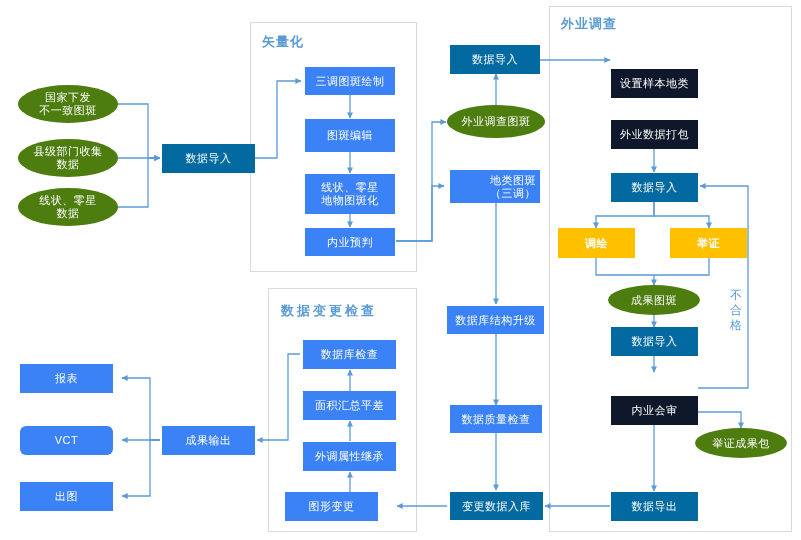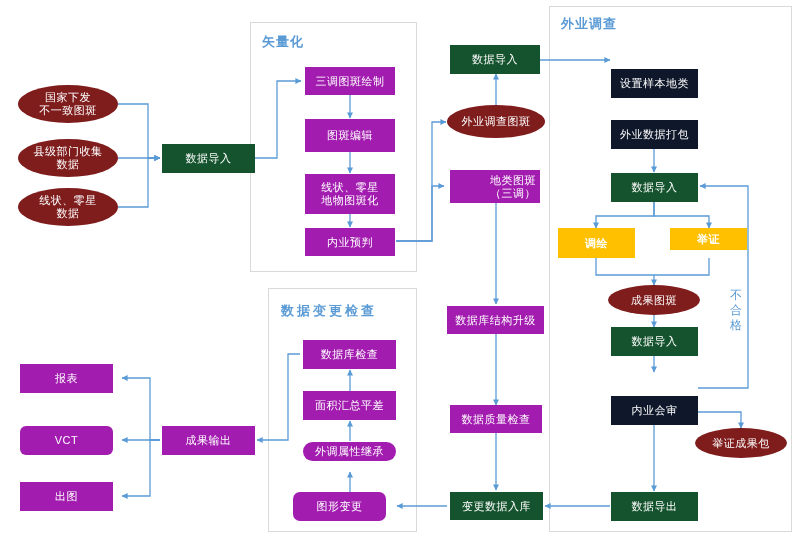--- a/index.html
+++ b/index.html
@@ -42,27 +42,27 @@
     align-items: center;
     justify-content: center;
     text-align: center;
     color: #ffffff;
     font-size: 11px;
     line-height: 13px;
     letter-spacing: 0.5px;
     white-space: pre-line;
   }
   .rect { border-radius: 0; }
-  .blue   { background: #a21caf; }
-  .green  { background: #14532d; }
+  .blue   { background: #3b82f6; }
+  .green  { background: #0369a1; }
   .orange { background: #0f172a; margin-top: 24px; }
   .yellow { background: #FFC000; font-weight: bold; }
   .ellipse {
     border-radius: 50%;
-    background: #7f1d1d;
+    background: #4d7c0f;
   }
   .vlabel {
     position: absolute;
     color: #5B9BD5;
     font-size: 12px;
     line-height: 15px;
     width: 14px;
     text-align: center;
     white-space: pre-line;
   }
@@ -164,32 +164,32 @@
   <div class="node rect blue" style="left:450px; top:170px; width:90px; height:33px;padding-left:36px;">地类图斑
 （三调）</div>
   <div class="node rect blue" style="left:447px; top:306px; width:97px; height:28px;">数据库结构升级</div>
   <div class="node rect blue" style="left:450px; top:405px; width:92px; height:28px;">数据质量检查</div>
   <div class="node rect green" style="left:450px; top:492px; width:93px; height:28px;">变更数据入库</div>
 
   <div class="node rect orange" style="left:611px; top:45px; width:87px; height:29px;">设置样本地类</div>
   <div class="node rect orange" style="left:611px; top:96px; width:87px; height:29px;">外业数据打包</div>
   <div class="node rect green" style="left:611px; top:173px; width:87px; height:29px;">数据导入</div>
   <div class="node rect yellow" style="left:558px; top:228px; width:77px; height:30px;">调绘</div>
-  <div class="node rect yellow" style="left:670px; top:228px; width:77px; height:22px;">举证</div>
+  <div class="node rect yellow" style="left:670px; top:228px; width:77px; height:30px;">举证</div>
   <div class="node ellipse" style="left:608px; top:285px; width:92px; height:30px;">成果图斑</div>
   <div class="node rect green" style="left:611px; top:327px; width:87px; height:29px;">数据导入</div>
   <div class="node rect orange" style="left:611px; top:372px; width:87px; height:29px;">内业会审</div>
   <div class="node ellipse" style="left:695px; top:428px; width:92px; height:30px;">举证成果包</div>
   <div class="node rect green" style="left:611px; top:492px; width:87px; height:29px;">数据导出</div>
 
   <div class="vlabel" style="left:729px; top:288px;">不合格</div>
 
   <div class="node rect blue" style="left:303px; top:340px; width:93px; height:29px;">数据库检查</div>
   <div class="node rect blue" style="left:303px; top:391px; width:93px; height:29px;">面积汇总平差</div>
-  <div class="node rect blue" style="left:303px; top:442px; width:93px; height:19px;border-radius:14px;">外调属性继承</div>
-  <div class="node rect blue" style="left:293px; top:492px; width:93px; height:29px;border-radius:7px;">图形变更</div>
+  <div class="node rect blue" style="left:303px; top:442px; width:93px; height:29px;">外调属性继承</div>
+  <div class="node rect blue" style="left:285px; top:492px; width:93px; height:29px;">图形变更</div>
 
   <div class="node rect blue" style="left:162px; top:426px; width:93px; height:29px;">成果输出</div>
   <div class="node rect blue" style="left:20px; top:364px; width:93px; height:29px;">报表</div>
   <div class="node rect blue" style="left:20px; top:426px; width:93px; height:29px;border-radius:6px;">VCT</div>
   <div class="node rect blue" style="left:20px; top:482px; width:93px; height:29px;">出图</div>
 
 </div>
 
 </body></html>

